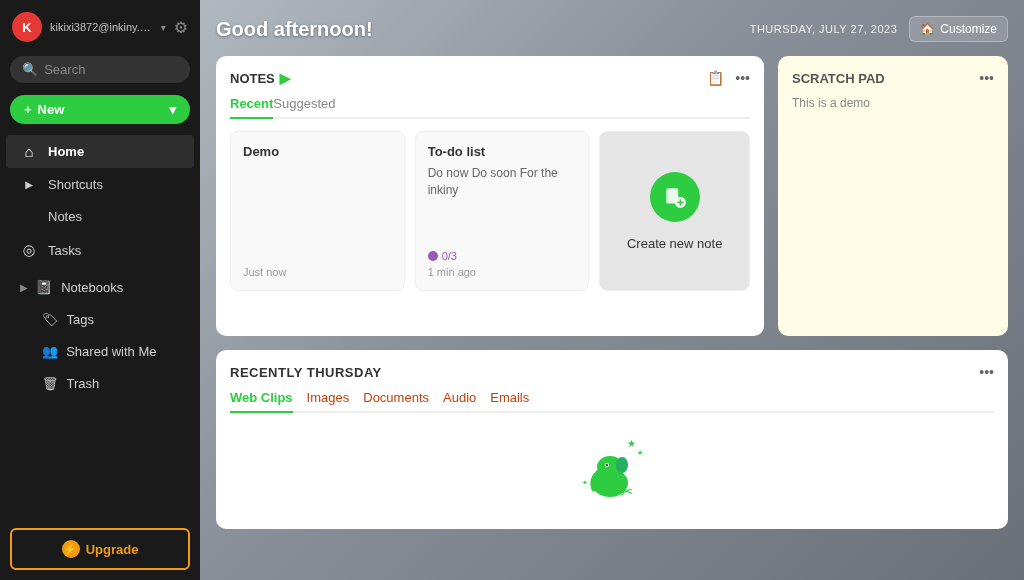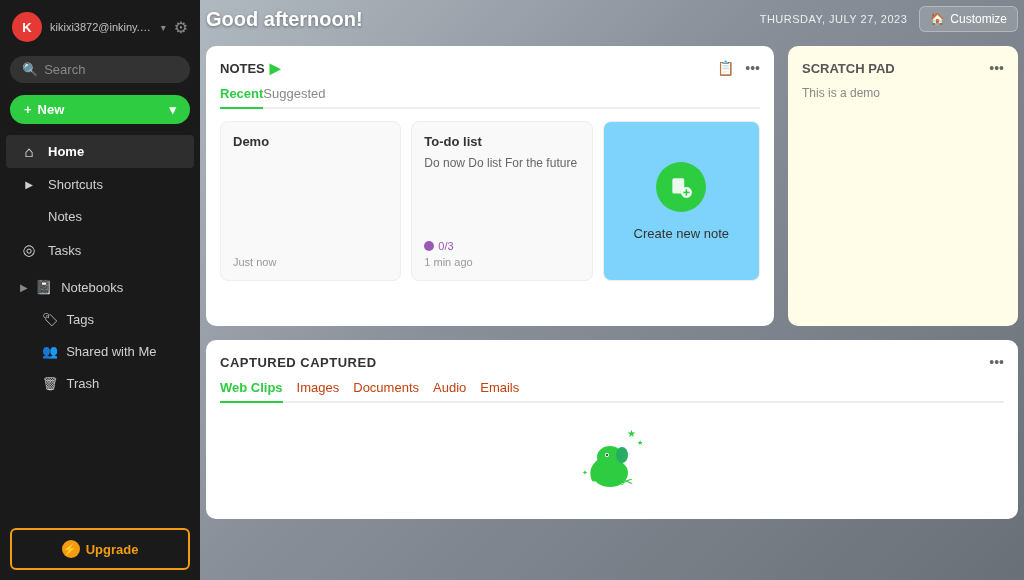--- a/index.html
+++ b/index.html
@@ -192,21 +192,21 @@
       z-index: 0;
     }
 
     .main-inner {
       position: relative;
       z-index: 1;
       display: flex;
       flex-direction: column;
       height: 100%;
       overflow-y: auto;
-      padding: 6px;
+      padding: 16px;
       gap: 14px;
     }
 
     
     .top-bar {
       display: flex;
       align-items: center;
       justify-content: space-between;
       margin-bottom: 0;
     }
@@ -363,21 +363,21 @@
     .progress-dot {
       width: 10px;
       height: 10px;
       border-radius: 50%;
       background: #9b59b6;
       display: inline-block;
     }
 
     
     .create-note-item {
-      background: #7dd3fc;
+      background: #e5e5e5;
       border: 1px solid #eee;
       border-radius: 8px;
       flex: 1;
       min-height: 160px;
       display: flex;
       flex-direction: column;
       align-items: center;
       justify-content: center;
       gap: 14px;
       cursor: pointer;
@@ -595,21 +595,21 @@
           <div class="note-item">
             <div>
               <div class="note-title">Demo</div>
             </div>
             <div class="note-footer">Just now</div>
           </div>
 
           <div class="note-item">
             <div>
               <div class="note-title">To-do list</div>
-              <div class="note-preview">Do now Do list For the future</div>
+              <div class="note-preview">Do now Do soon For the inkiny</div>
             </div>
             <div>
               <div class="note-progress">
                 <span class="progress-dot"></span>
                 <span>0/3</span>
               </div>
               <div class="note-footer">1 min ago</div>
             </div>
           </div>
 
@@ -633,21 +633,21 @@
           <span class="scratch-title">SCRATCH PAD</span>
           <span class="card-action-icon">•••</span>
         </div>
         <div class="scratch-content">This is a demo</div>
       </div>
 
     </div>
 
     <div class="recently-card">
       <div class="recently-header">
-        <span class="recently-title">CAPTURED CAPTURED</span>
+        <span class="recently-title">RECENTLY THURSDAY</span>
         <span class="card-action-icon">•••</span>
       </div>
       <div class="recently-tabs">
         <div class="recently-tab active">Web Clips</div>
         <div class="recently-tab">Images</div>
         <div class="recently-tab">Documents</div>
         <div class="recently-tab">Audio</div>
         <div class="recently-tab">Emails</div>
       </div>
       <div class="recently-content">

